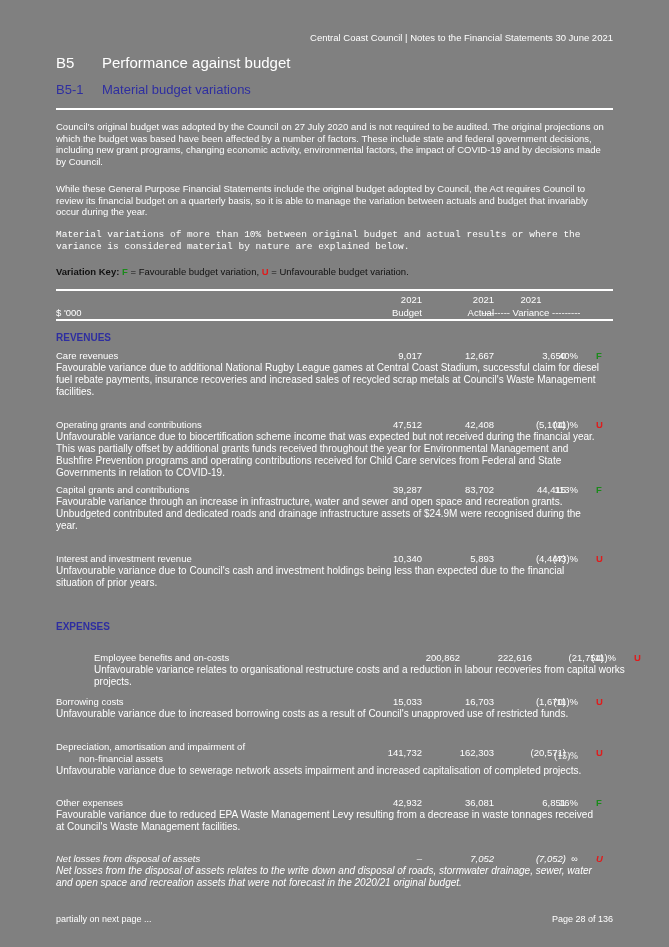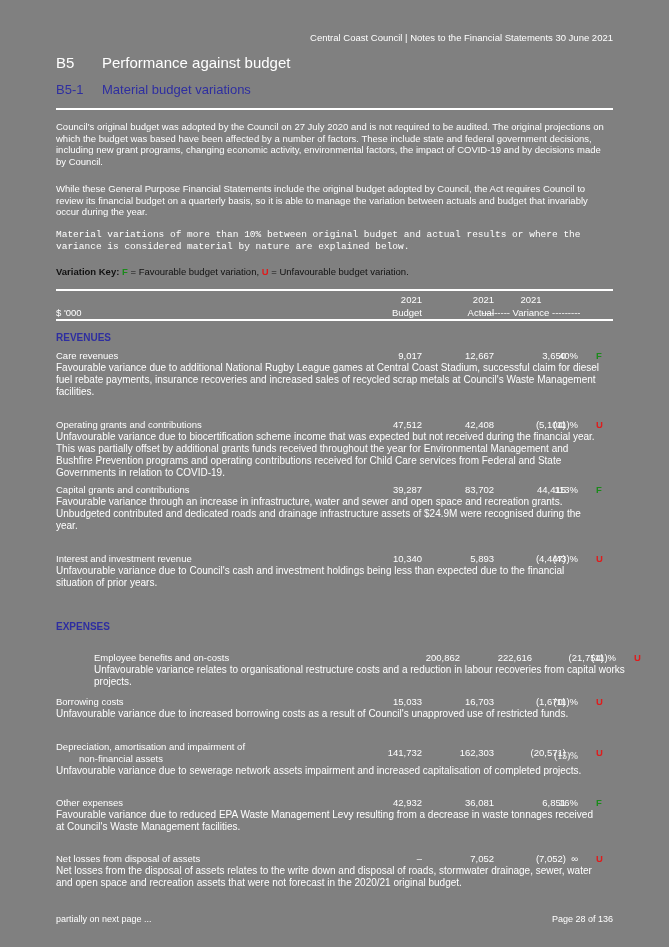--- a/index.html
+++ b/index.html
@@ -181,21 +181,21 @@
     <span class="row-label">Other expenses</span>
     <span class="col c-budget">42,932</span>
     <span class="col c-actual">36,081</span>
     <span class="col c-var">6,851</span>
     <span class="col" style="left:470px; width:52px;">16%</span>
     <span class="row-flag badge-F">F</span>
   </div>
   <div class="row-desc">Favourable variance due to reduced EPA Waste Management Levy resulting from a decrease in waste tonnages received at Council's Waste Management facilities.</div>
 </div>
 
-<div class="row" style="top:853px;">
+<div class="row" style="top:853px;font-style:italic;">
   <div class="row-line">
     <span class="row-label">Net losses from disposal of assets</span>
     <span class="col c-budget">–</span>
     <span class="col c-actual">7,052</span>
     <span class="col c-var">(7,052)</span>
     <span class="col" style="left:470px; width:52px;">∞</span>
     <span class="row-flag badge-U">U</span>
   </div>
   <div class="row-desc">Net losses from the disposal of assets relates to the write down and disposal of roads, stormwater drainage, sewer, water and open space and recreation assets that were not forecast in the 2020/21 original budget.</div>
 </div>

